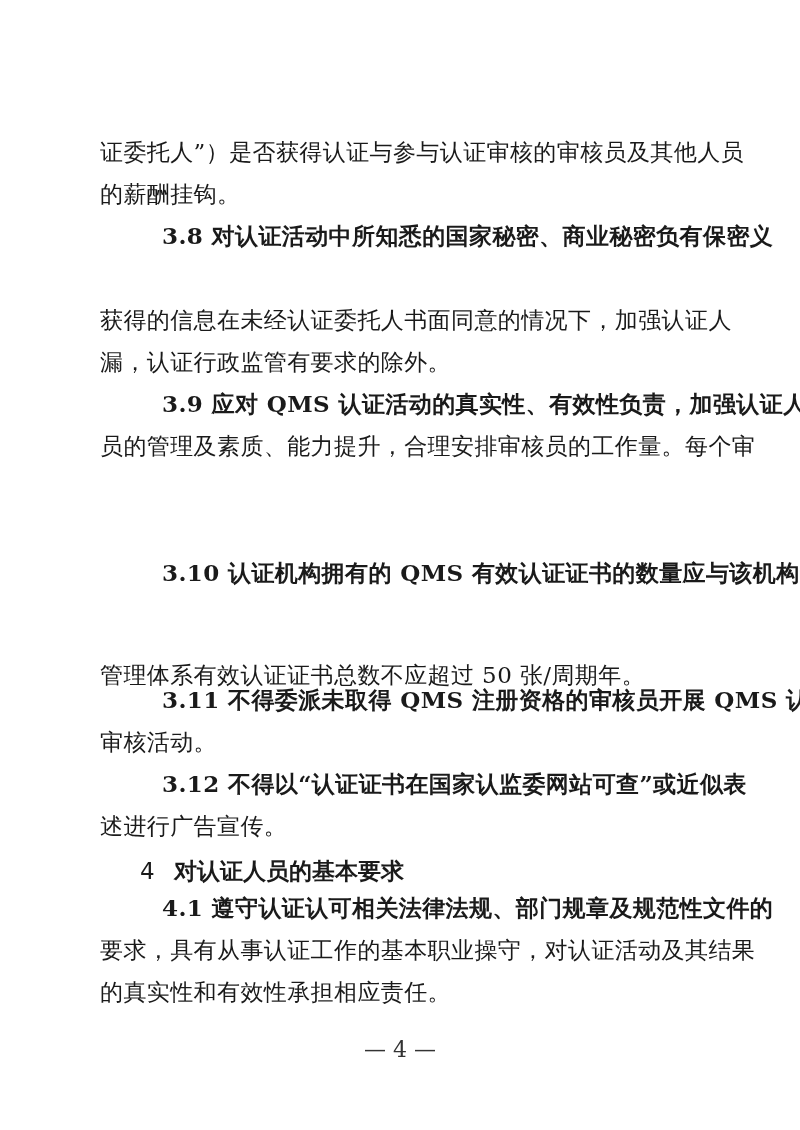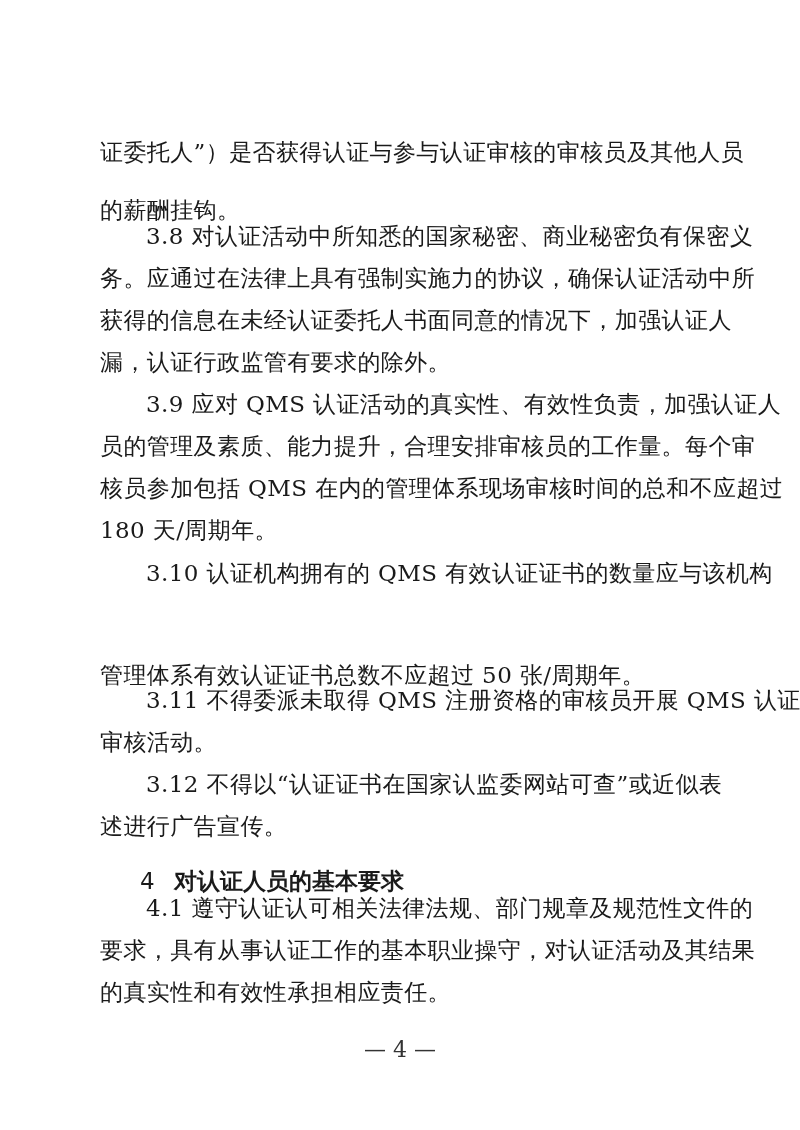--- a/index.html
+++ b/index.html
@@ -8,45 +8,42 @@
     font-family: "DejaVu Serif", "Liberation Serif", serif; color: #1a1a1a;
   }
   .page { position: absolute; left: 0; top: 0; width: 800px; height: 1130px; }
   .line {
     position: absolute; left: 100px; width: 600px;
     font-size: 23px; line-height: 30px; height: 30px;
     white-space: nowrap; text-align: justify; text-align-last: justify;
     letter-spacing: 0.4px;
   }
   .line.last { text-align-last: left; }
-  .line.indent { left: 146px; width: 542px; }
+  .line.indent { left: 162px; width: 542px; font-weight: bold; }
   .heading {
     position: absolute; left: 140px; font-size: 23px; line-height: 30px; height: 30px;
-    font-family: "DejaVu Sans", "Liberation Sans", sans-serif; font-weight: bold; white-space: nowrap; margin-top: 10px;
+    font-family: "DejaVu Sans", "Liberation Sans", sans-serif; font-weight: bold; white-space: nowrap;
   }
   .heading .num { display: inline-block; width: 34px; font-weight: normal; }
   .page-number {
     position: absolute; left: 0; width: 800px; top: 1036px; text-align: center;
     font-size: 22px; line-height: 28px; color: #333;
   }
 </style>
 </head>
 <body>
 
 <div class="page">
   <div class="line" style="top:137px">证委托人”）是否获得认证与参与认证审核的审核员及其他人员</div>
-  <div class="line last" style="top:195px">的薪酬挂钩。</div>
+  <div class="line last" style="top:179px">的薪酬挂钩。</div>
   <div class="line indent" style="top:221px">3.8 对认证活动中所知悉的国家秘密、商业秘密负有保密义</div>
-  <div class="line" style="top:263px">务。应通过在法律上具有强制实施力的协议，确保认证活动中所</div>
   <div class="line" style="top:305px">获得的信息在未经认证委托人书面同意的情况下，加强认证人</div>
   <div class="line last" style="top:347px">漏，认证行政监管有要求的除外。</div>
   <div class="line indent" style="top:389px">3.9 应对 QMS 认证活动的真实性、有效性负责，加强认证人</div>
   <div class="line" style="top:431px">员的管理及素质、能力提升，合理安排审核员的工作量。每个审</div>
-  <div class="line" style="top:473px">核员参加包括 QMS 在内的管理体系现场审核时间的总和不应超过</div>
-  <div class="line last" style="top:515px">180 天/周期年。</div>
   <div class="line indent" style="top:558px">3.10 认证机构拥有的 QMS 有效认证证书的数量应与该机构</div>
   <div class="line last" style="top:660px">管理体系有效认证证书总数不应超过 50 张/周期年。</div>
   <div class="line indent" style="top:685px">3.11 不得委派未取得 QMS 注册资格的审核员开展 QMS 认证</div>
   <div class="line last" style="top:727px">审核活动。</div>
   <div class="line indent" style="top:769px">3.12 不得以“认证证书在国家认监委网站可查”或近似表</div>
   <div class="line last" style="top:811px">述进行广告宣传。</div>
 
   <div class="heading" style="top:856px">
     <span class="num">4</span><span>对认证人员的基本要求</span>
   </div>

